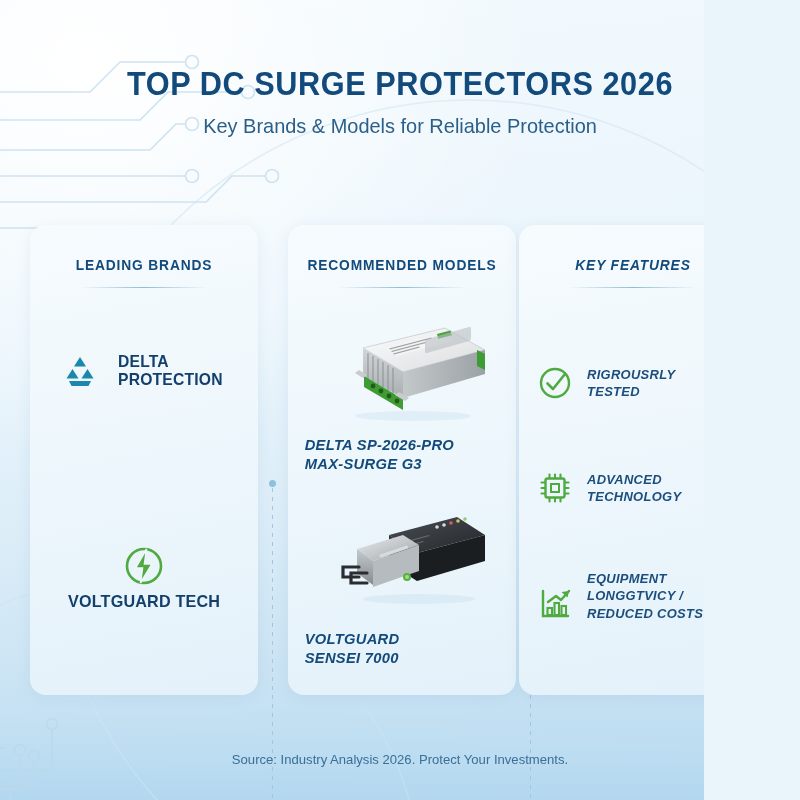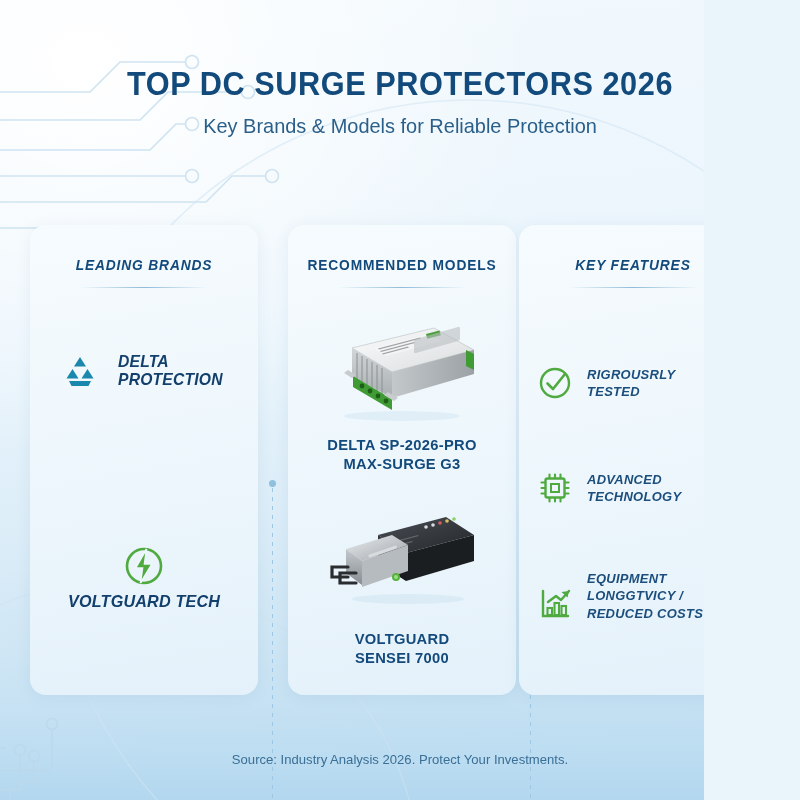--- a/index.html
+++ b/index.html
@@ -30,21 +30,21 @@
     transform:scaleX(.95);transform-origin:center;
   }
 
   
   .cards{position:absolute;top:225px;left:0;width:800px;height:470px;}
   .card{
     position:absolute;top:0;height:470px;border-radius:16px;
     background:linear-gradient(170deg,#f6fbfe 0%,#eef7fc 45%,#e4f1fa 100%);
     box-shadow:0 2px 14px rgba(90,140,180,.10);
   }
-  .card.c1{left:30px;width:228px;font-style:italic;}
+  .card.c1{left:30px;width:228px;}
   .card.c2{left:288px;width:228px;}
   .card.c3{left:519px;width:228px;font-style:italic;}
 
   .col-head{
     position:absolute;top:32px;left:0;width:100%;text-align:center;
     font-size:14.5px;font-weight:bold;letter-spacing:.9px;color:#134a7c;
     transform:scaleX(.95);
   }
   .col-rule{
     position:absolute;top:62px;left:50%;transform:translateX(-50%);
@@ -72,21 +72,21 @@
     font-size:16.5px;font-weight:bold;color:#123f6b;line-height:1.12;letter-spacing:.2px;
     transform:scaleX(.95);transform-origin:left center;
   }
   .brand .bname .g{color:#4faa3f;}
   .brand.b1{top:125px;}
   .brand.b2{top:222px;}
   .brand.b3{top:318px;flex-direction:column;gap:3px;}
   .brand.b3 .bname{font-size:17px;text-align:center;transform:scaleX(.95);transform-origin:center;}
 
   
-  .model{position:absolute;left:0;width:228px;text-align:center;}
+  .model{position:absolute;left:11px;width:228px;text-align:left;font-style:italic;}
   .model .mimg{display:block;margin:0 auto;}
   .model .mname{
     font-size:15.5px;font-weight:bold;color:#134a7c;line-height:1.25;letter-spacing:.3px;
     transform:scaleX(.95);
   }
   .model.m1{top:95px;}
   .model.m1 .mname{margin-top:10px;}
   .model.m2{top:280px;}
   .model.m2 .mname{margin-top:14px;}
 

